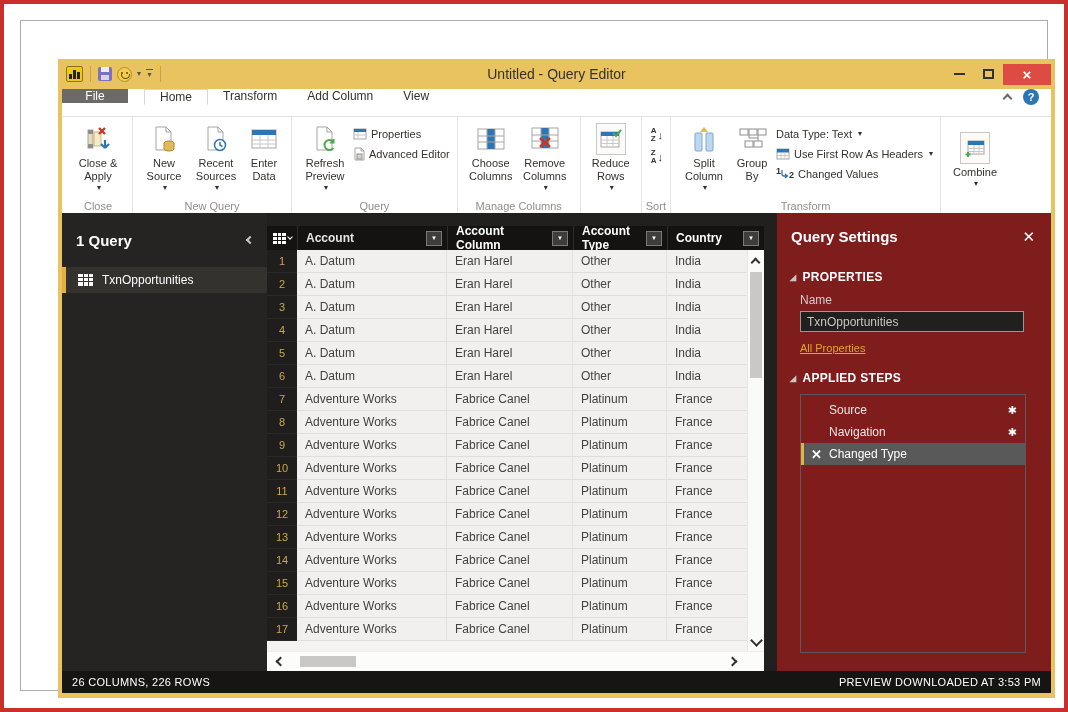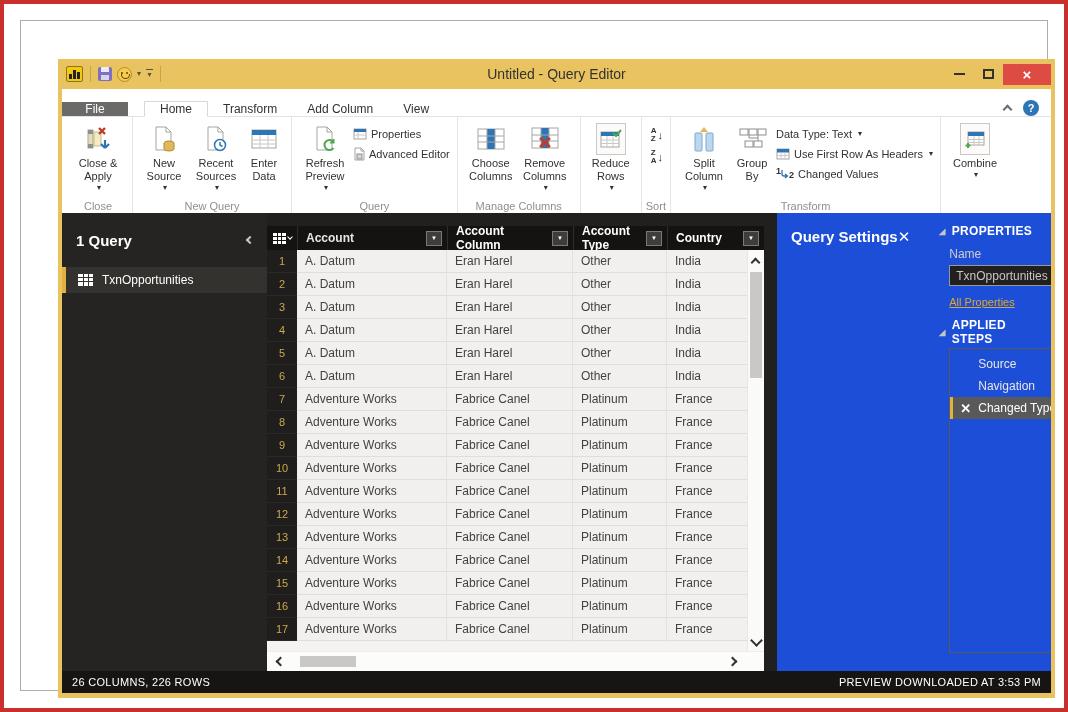--- a/index.html
+++ b/index.html
@@ -28,21 +28,21 @@
   .floppy { width:14px; height:14px; background:#7E6FC0; border-radius:2px; position:relative; }
   .floppy:before { content:""; position:absolute; top:0; left:3px; width:8px; height:5px; background:#EDEBF5; }
   .floppy:after { content:""; position:absolute; bottom:1px; left:3px; width:8px; height:5px; background:#D9D4EE; }
   .qat-custom { display:flex; flex-direction:column; align-items:center; line-height:1; }
   .qat-custom .bar { width:7px; height:0; border-top:1.5px solid #5a5243; margin-bottom:1px; }
 
   
   .win-body { flex:1; display:flex; flex-direction:column; background:#fff; overflow:hidden; }
 
   
-  .tabs-row { height:28px; display:flex; align-items:flex-end; background:#fff; font-size:12px; position:relative; border-bottom:1px solid #E4E3E2; }
+  .tabs-row { height:28px; display:flex; align-items:flex-start; background:#fff; font-size:12px; position:relative; border-bottom:1px solid #E4E3E2; }
   .tab-file { width:66px; background:#6B6A69; color:#fff; display:flex; align-items:center; justify-content:center; margin-right:16px; }
   .tab { padding:0 15px; display:flex; align-items:center; color:#33322F; }
   .tab.active { border:1px solid #D8D7D6; border-bottom:1px solid #fff; margin-bottom:-1px; background:#fff; }
   .tabs-right { margin-left:auto; display:flex; align-items:center; gap:12px; padding-right:12px; }
   .chev { display:inline-block; width:7px; height:7px; border-left:2px solid #6B6A69; border-bottom:2px solid #6B6A69; }
   .chev.up { transform:rotate(135deg); margin-top:3px; }
   .chev.dn { transform:rotate(-45deg); }
   .chev.lf { transform:rotate(45deg); }
   .chev.rt { transform:rotate(225deg); }
   .help-circle { width:16px; height:16px; border-radius:50%; background:#2E75B6; color:#fff; font-size:11px; font-weight:bold; display:flex; align-items:center; justify-content:center; }
@@ -100,21 +100,21 @@
   .vs-up { position:absolute; top:6px; left:4px; }
   .vs-thumb { position:absolute; top:22px; left:2px; right:2px; height:106px; background:#C9C8C7; }
   .vs-dn { position:absolute; bottom:6px; left:4px; width:9px !important; height:9px !important; border-width:2.5px !important; }
   .hscroll { position:absolute; bottom:0; left:0; right:0; height:20px; background:#FCFCFB; border-top:1px solid #EEEDEC; display:flex; align-items:center; }
   .hscroll .chev { border-color:#33322F; }
   .hs-left { margin-left:10px; }
   .hs-thumb { width:56px; height:11px; background:#C9C8C7; margin-left:16px; }
   .hs-right { margin-left:auto; margin-right:28px; }
 
   
-  .qsettings { position:absolute; right:0; top:0; bottom:0; width:274px; background:#1d4ed8; color:#fff; display:flex; }
+  .qsettings { position:absolute; right:0; top:0; bottom:0; width:274px; background:#7f1d1d; color:#fff; display:flex; flex-direction:column; }
   .qs-title-row { height:46px; display:flex; align-items:center; padding:0 16px 0 14px; font-size:15px; font-weight:bold; flex-shrink:0; }
   .qs-close { margin-left:auto; font-size:15px; font-weight:normal; color:#fff; line-height:1; }
   .qs-body { flex:1; display:flex; flex-direction:column; padding:0 26px 0 13px; overflow:hidden; }
   .qs-section-h { display:flex; align-items:center; gap:6px; font-size:12px; font-weight:bold; letter-spacing:0.3px; height:24px; margin-top:6px; }
   .tri { font-size:8px; color:#C8C6C4; }
   .qs-label { font-size:12px; color:#D0CECC; margin:4px 0 4px 10px; }
   .qs-input { margin-left:10px; width:224px; height:21px; background:#21201F; border:1px solid #9A9896; color:#C8C6C4; font-size:12px; padding:0 6px; font-family:"Liberation Sans", sans-serif; }
   .qs-link { margin:10px 0 6px 10px; color:#DFA62B; text-decoration:underline; font-size:11px; display:inline-block; align-self:flex-start; }
   .steps-box { margin:4px 0 18px 10px; width:226px; border:1px solid #5C5A58; flex:1; display:flex; flex-direction:column; padding-top:4px; }
   .step { height:22px; display:flex; align-items:center; padding-right:8px; color:#E8E6E3; font-size:12px; }
@@ -382,21 +382,21 @@
             <div class="smallbtn">
               <span style="font-size:9px; font-weight:bold; color:#33322F; display:inline-flex; align-items:flex-start; line-height:1;">1<svg width="8" height="10" viewBox="0 0 8 10" style="margin:2px 0 0 0">
                     <path d="M1 1 v4 a2 2 0 0 0 2 2 h3 M4 5 l2.5 2 L4 9" fill="none" stroke="#2E75B6" stroke-width="1.3"></path>
                   </svg><span style="margin-top:4px">2</span></span>
               <span>Changed Values</span>
             </div>
           </div>
           <div class="rgroup-label">Transform</div>
         </div>
 
-        <div class="rgroup" style="border-right:none; margin-left:2px;">
+        <div class="rgroup" style="border-right:none; margin-left:2px;align-items:center;">
           <div class="bigbtn" style="width:50px">
             <span class="bicon boxed-icon">
               <svg width="22" height="20" viewBox="0 0 22 20">
                   <rect x="4" y="3" width="16" height="13" fill="#fff" stroke="#A6A5A4"></rect>
                   <rect x="4" y="3" width="16" height="4" fill="#2E75B6"></rect>
                   <path d="M4 10.5 h16 M4 13.5 h16 M10 7 v9 M15 7 v9" stroke="#C9C8C7" fill="none"></path>
                   <path d="M4 13 v5 M1.5 15.5 h5" stroke="#4EA84E" stroke-width="2" fill="none" transform="translate(0,1)"></path>
                 </svg>
             </span>
             <span>Combine</span>

